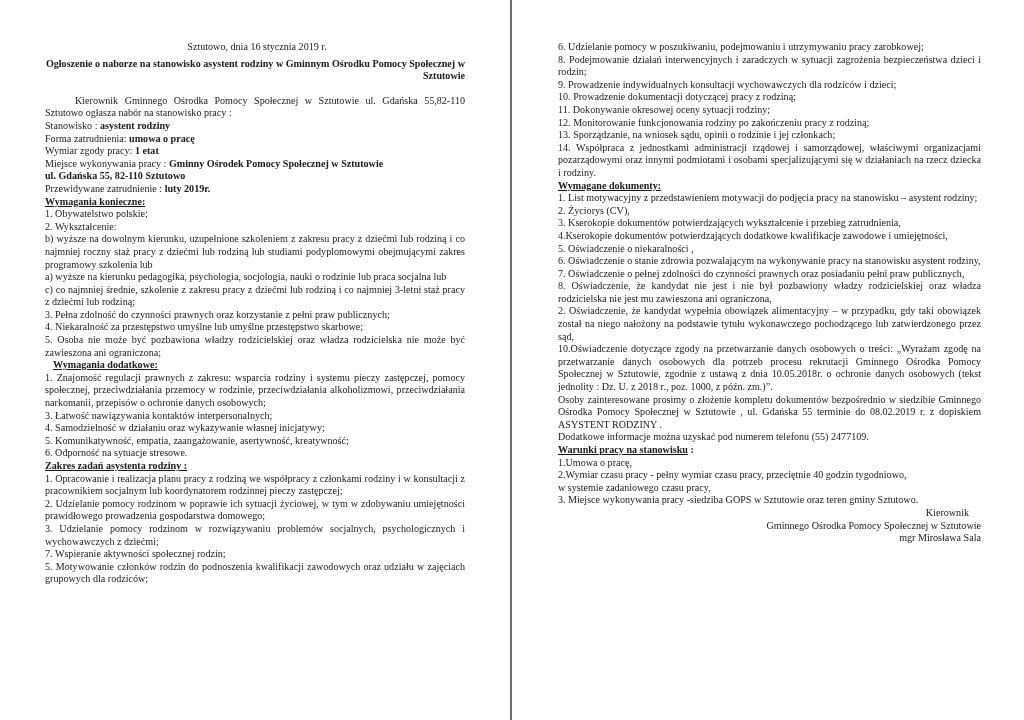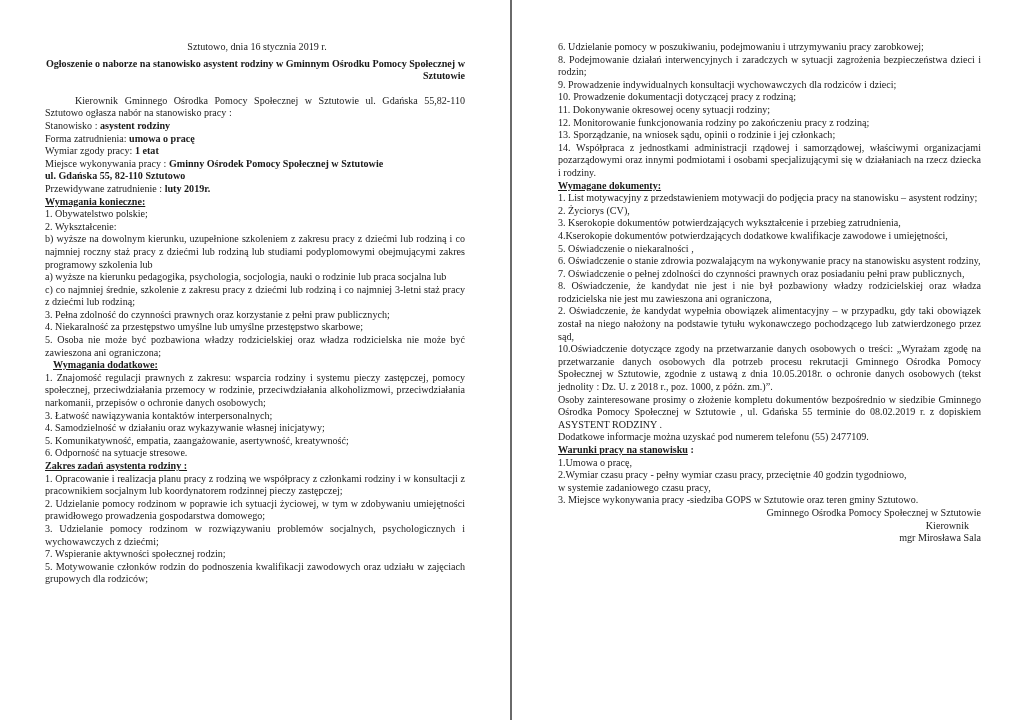--- a/index.html
+++ b/index.html
@@ -90,17 +90,17 @@
 
     <div class="p">Osoby zainteresowane prosimy o złożenie kompletu dokumentów  bezpośrednio w siedzibie Gminnego Ośrodka Pomocy Społecznej  w Sztutowie , ul. Gdańska 55 terminie do 08.02.2019 r. z dopiskiem ASYSTENT RODZINY .</div>
     <div class="p">Dodatkowe informacje można uzyskać pod numerem telefonu (55) 2477109.</div>
 
     <div><span class="head">Warunki pracy na stanowisku</span><b> :</b></div>
     <div>1.Umowa o pracę,</div>
     <div>2.Wymiar czasu pracy - pełny wymiar czasu pracy, przeciętnie 40 godzin tygodniowo,</div>
     <div>w systemie zadaniowego czasu pracy,</div>
     <div>3. Miejsce wykonywania pracy -siedziba GOPS w Sztutowie oraz teren gminy Sztutowo.</div>
 
+    <div class="sig" style="margin-right:12px;">Kierownik</div>
     <div class="sig">Gminnego  Ośrodka Pomocy  Społecznej w Sztutowie</div>
-    <div class="sig" style="margin-right:12px;">Kierownik</div>
     <div class="sig">mgr  Mirosława Sala</div>
   </div>
 </div>
 
 </body></html>

